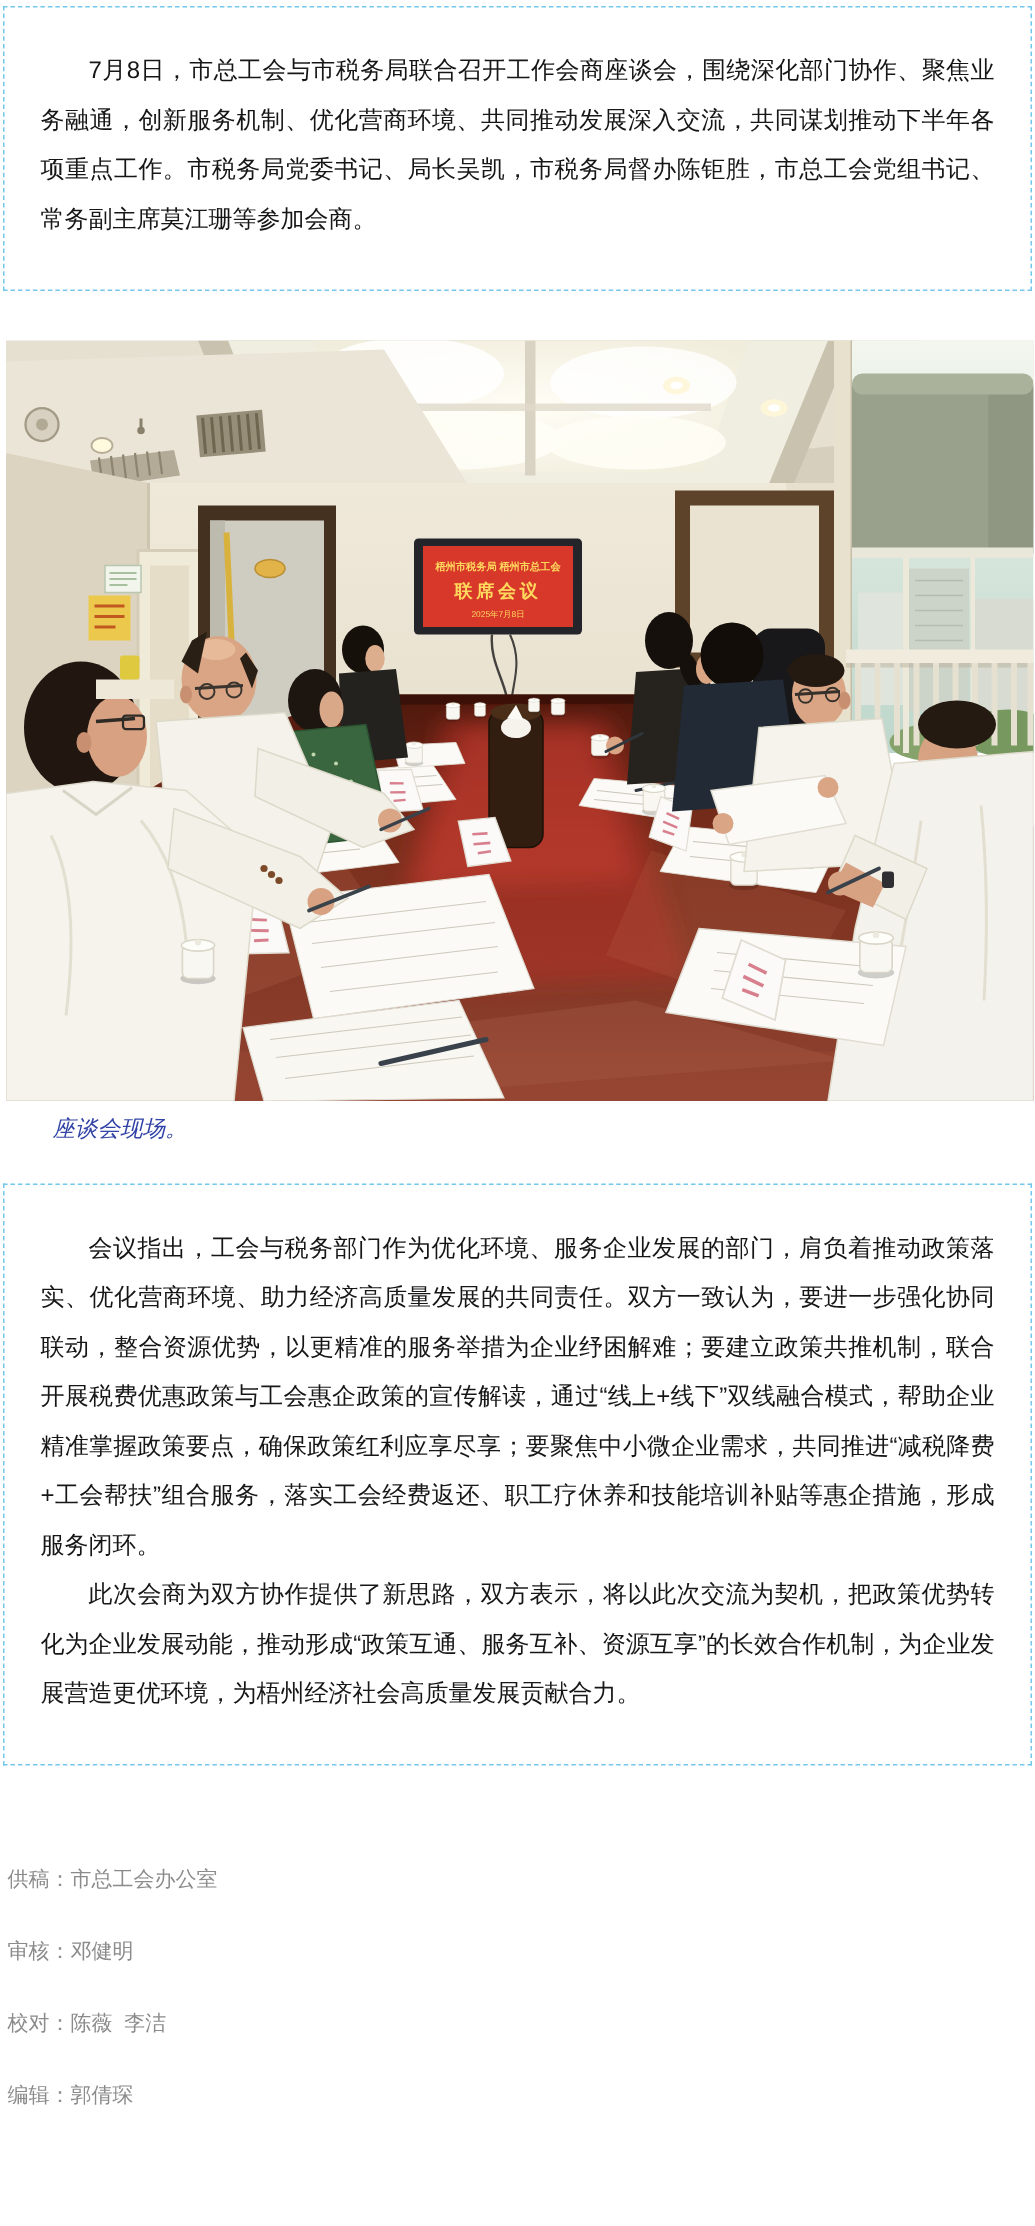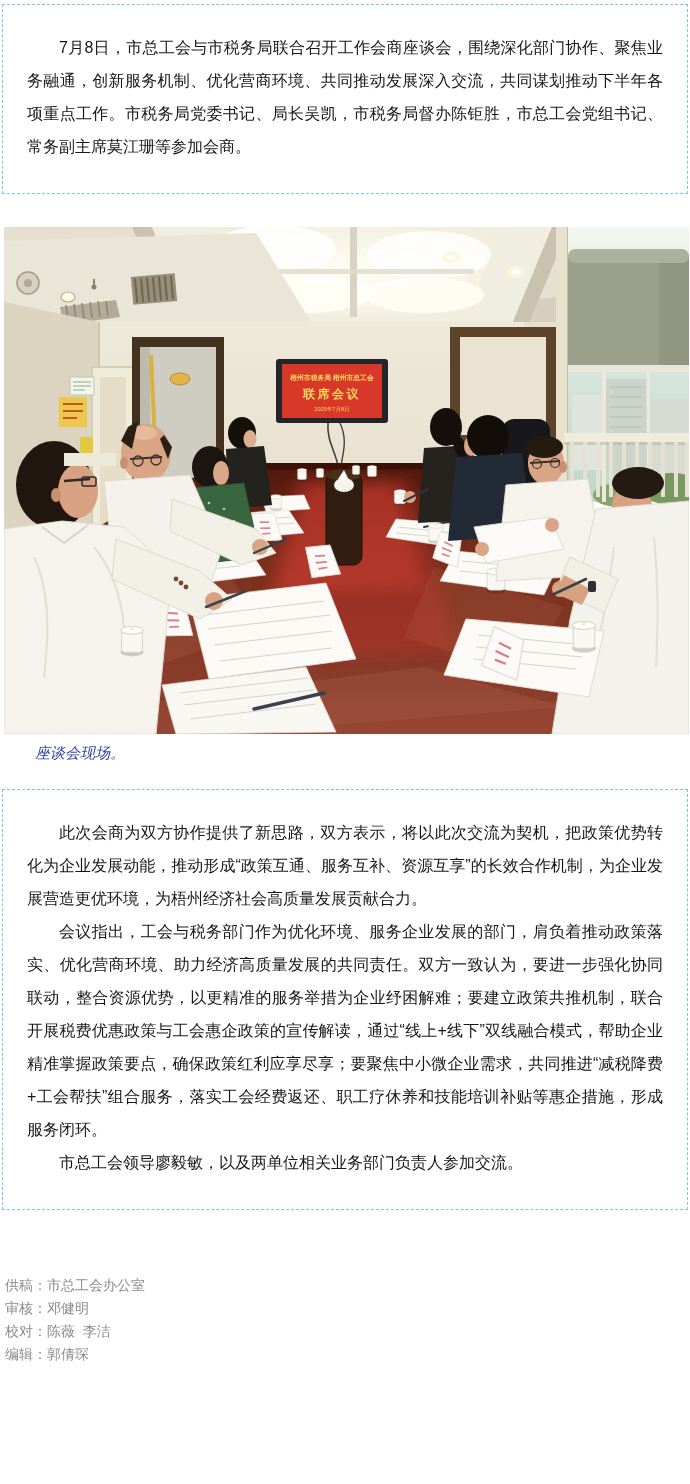--- a/index.html
+++ b/index.html
@@ -36,21 +36,21 @@
     margin:9px 0 0 35px;
     font-size:15px;line-height:20px;
     color:var(--caption-color,#3243a6);
     font-style:italic;
   }
   .credits{
     margin:64px 0 0 5px;
     font-size:14px;line-height:23px;
     color:var(--credits-color,#8b8b8b);
   }
-  .credit-line{white-space:pre-wrap;}
+  .credit-line{white-space:pre-wrap;margin-top:25px;}
 </style>
 </head>
 <body>
 
 <div class="page">
 
   <section class="dashed-box intro-box">
     <p class="para">7月8日，市总工会与市税务局联合召开工作会商座谈会，围绕深化部门协作、聚焦业务融通，创新服务机制、优化营商环境、共同推动发展深入交流，共同谋划推动下半年各项重点工作。市税务局党委书记、局长吴凯，市税务局督办陈钜胜，市总工会党组书记、常务副主席莫江珊等参加会商。</p>
   </section>
 
@@ -336,23 +336,22 @@
         <use href="#tent" transform="translate(500,426) rotate(14) scale(1.45)"></use>
         <rect x="60" y="226" width="52" height="13" fill="#eee8d8"></rect>
         <rect x="76" y="210" width="13" height="16" rx="2" fill="#dfc93f"></rect>
       </g>
     </svg>
   </figure>
 
   <p class="caption">座谈会现场。</p>
 
   <section class="dashed-box body-box">
+    <p class="para">会议指出，工会与税务部门作为优化环境、服务企业发展的部门，肩负着推动政策落实、优化营商环境、助力经济高质量发展的共同责任。双方一致认为，要进一步强化协同联动，整合资源优势，以更精准的服务举措为企业纾困解难；要建立政策共推机制，联合开展税费优惠政策与工会惠企政策的宣传解读，通过“线上+线下”双线融合模式，帮助企业精准掌握政策要点，确保政策红利应享尽享；要聚焦中小微企业需求，共同推进“减税降费+工会帮扶”组合服务，落实工会经费返还、职工疗休养和技能培训补贴等惠企措施，形成服务闭环。</p>
     <p class="para">此次会商为双方协作提供了新思路，双方表示，将以此次交流为契机，把政策优势转化为企业发展动能，推动形成“政策互通、服务互补、资源互享”的长效合作机制，为企业发展营造更优环境，为梧州经济社会高质量发展贡献合力。</p>
-    <p class="para">会议指出，工会与税务部门作为优化环境、服务企业发展的部门，肩负着推动政策落实、优化营商环境、助力经济高质量发展的共同责任。双方一致认为，要进一步强化协同联动，整合资源优势，以更精准的服务举措为企业纾困解难；要建立政策共推机制，联合开展税费优惠政策与工会惠企政策的宣传解读，通过“线上+线下”双线融合模式，帮助企业精准掌握政策要点，确保政策红利应享尽享；要聚焦中小微企业需求，共同推进“减税降费+工会帮扶”组合服务，落实工会经费返还、职工疗休养和技能培训补贴等惠企措施，形成服务闭环。</p>
-    <p class="para">市总工会领导廖毅敏，以及两单位相关业务部门负责人参加交流。</p>
   </section>
 
   <footer class="credits">
     <div class="credit-line">供稿：市总工会办公室</div>
     <div class="credit-line">审核：邓健明</div>
     <div class="credit-line">校对：陈薇  李洁</div>
     <div class="credit-line">编辑：郭倩琛</div>
   </footer>
 
 </div>

